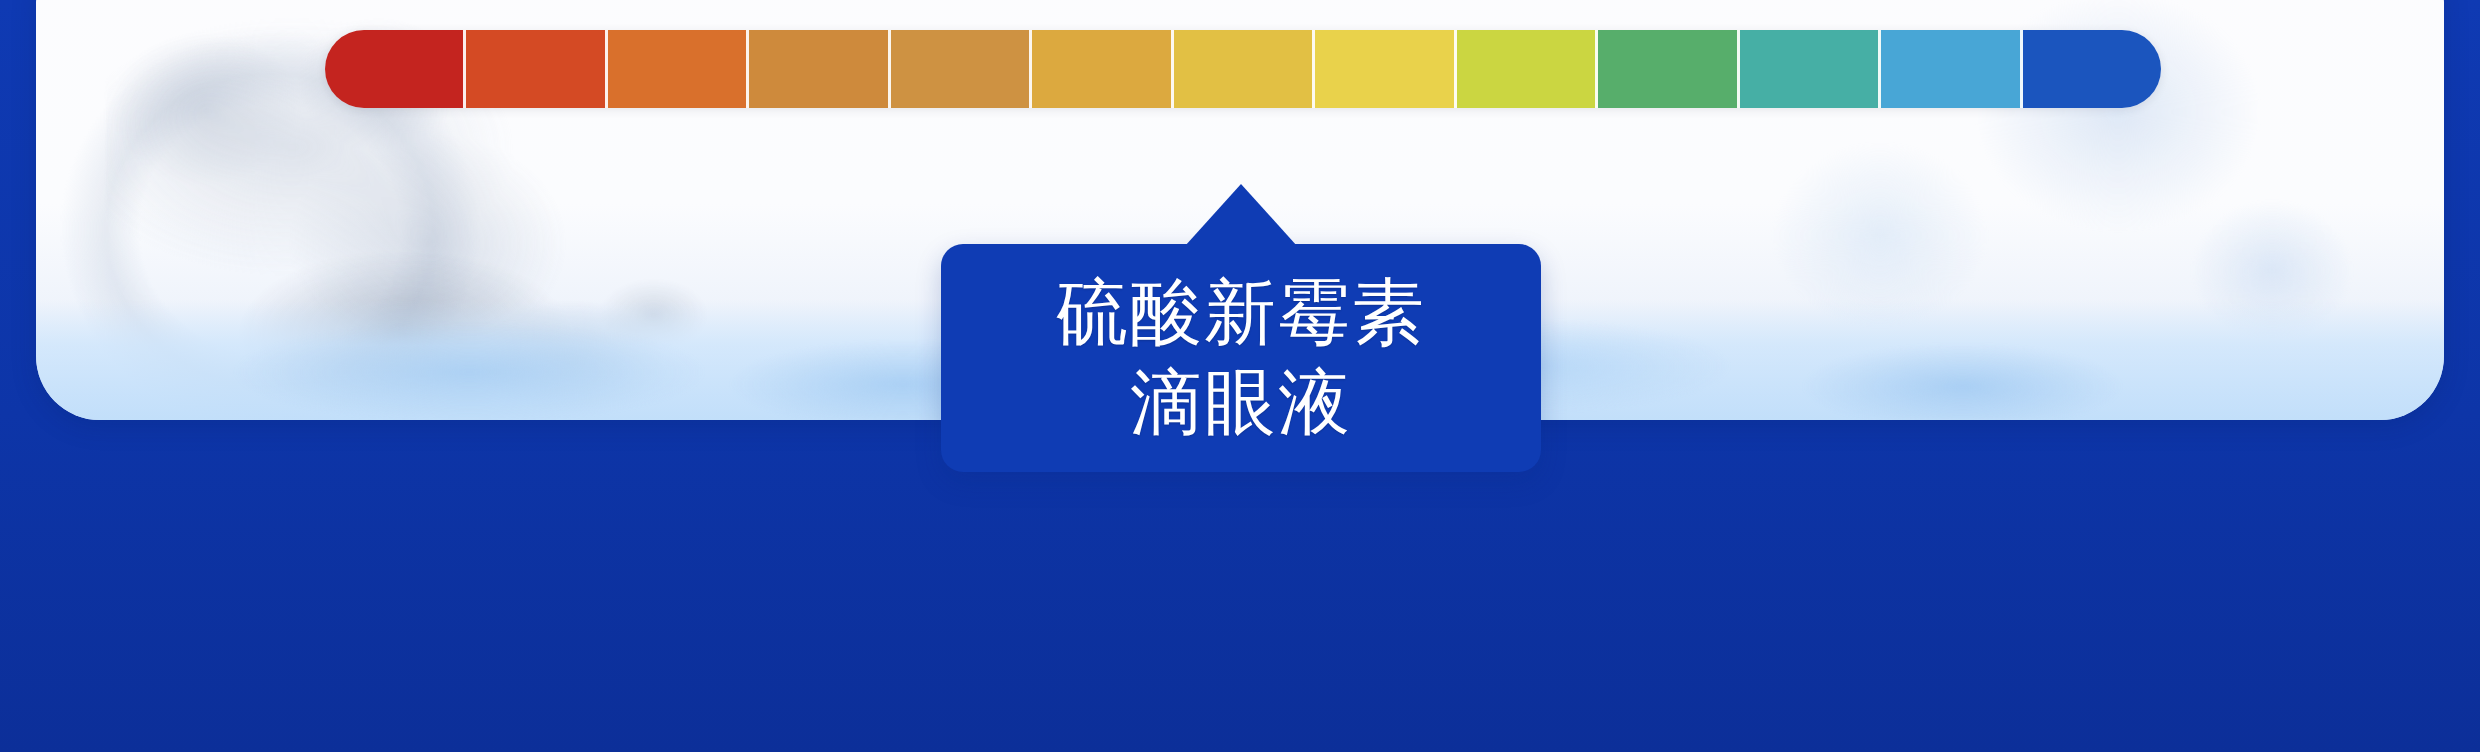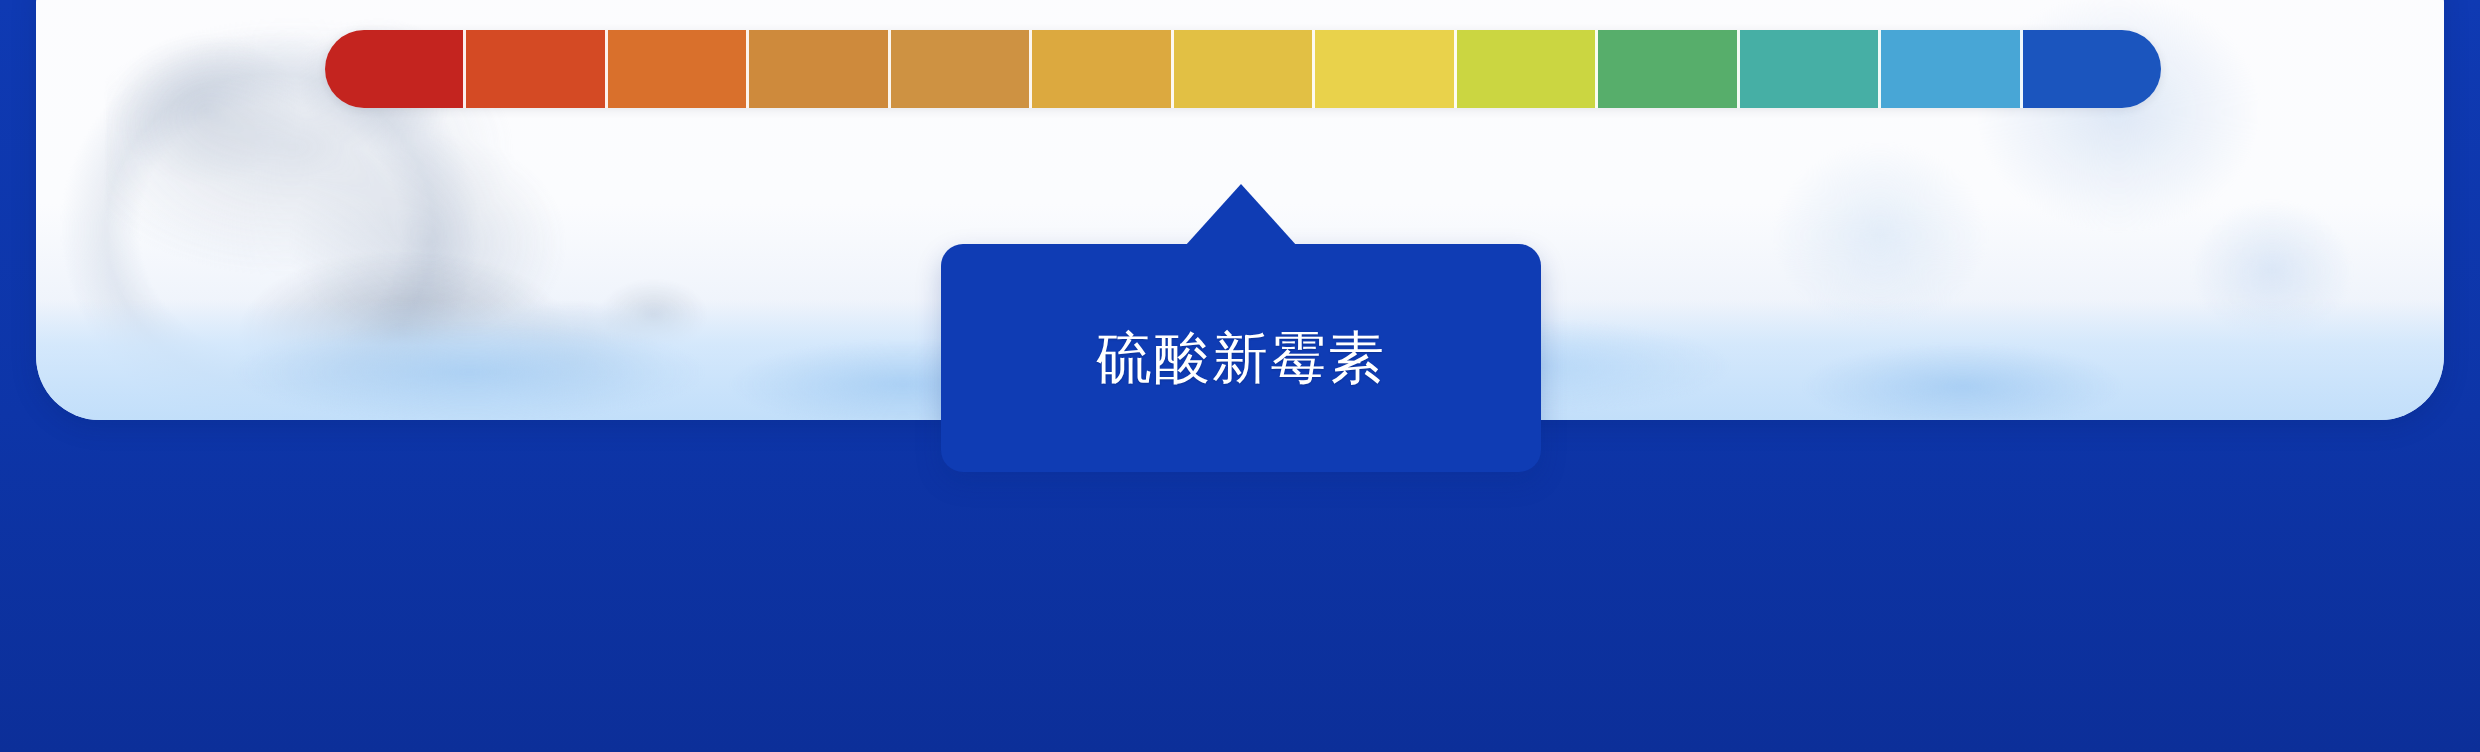--- a/index.html
+++ b/index.html
@@ -157,21 +157,21 @@
   }
   .callout-text {
     position: absolute;
     inset: 0;
     display: flex;
     flex-direction: column;
     align-items: center;
     justify-content: center;
     gap: 2px;
     color: #ffffff;
-    font-size: 56px;
+    font-size: 72px;
     line-height: 1.22;
     letter-spacing: 2px;
     font-weight: 400;
     text-shadow: 0 1px 2px rgba(0,0,0,0.18);
     white-space: nowrap;
   }
 </style>
 </head>
 <body>
 
@@ -200,16 +200,17 @@
     <div class="scale-seg" style="background: rgb(87, 174, 107);"></div>
     <div class="scale-seg" style="background: rgb(70, 175, 165);"></div>
     <div class="scale-seg" style="background: rgb(72, 166, 214);"></div>
     <div class="scale-seg" style="background: rgb(27, 85, 190);"></div>
   </div>
 
   <div class="callout" style="background: rgb(15, 60, 180);">
     <div class="callout-arrow" style="border-bottom-color: rgb(15, 60, 180);"></div>
     <div class="callout-text" style="color: rgb(255, 255, 255);">
       <span>硫酸新霉素</span>
+      <span>滴眼液</span>
     </div>
   </div>
 
 </div>
 
 </body></html>

